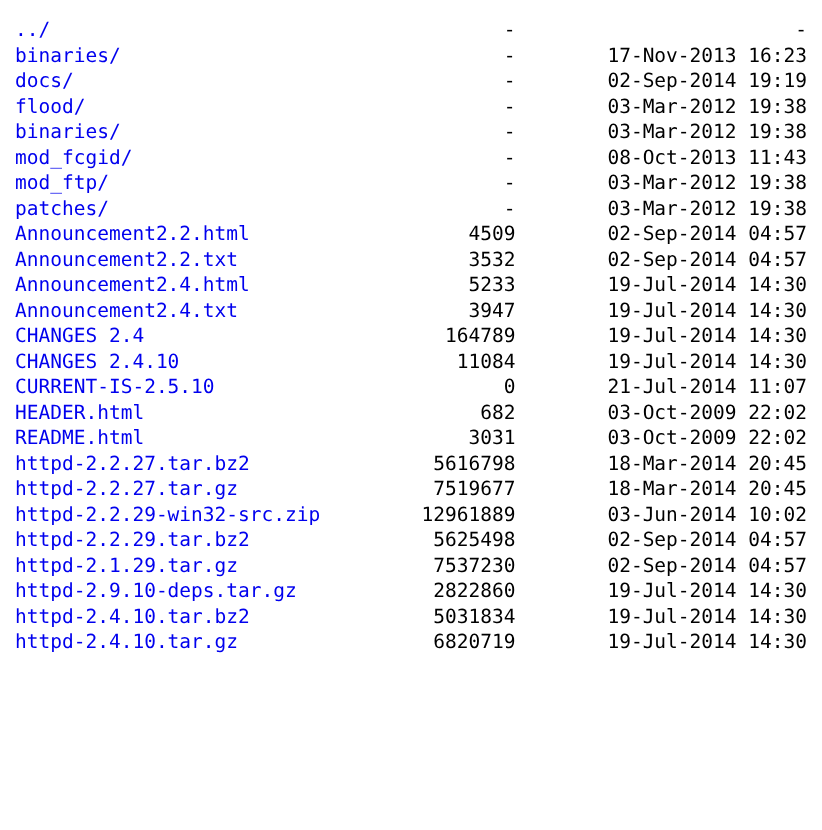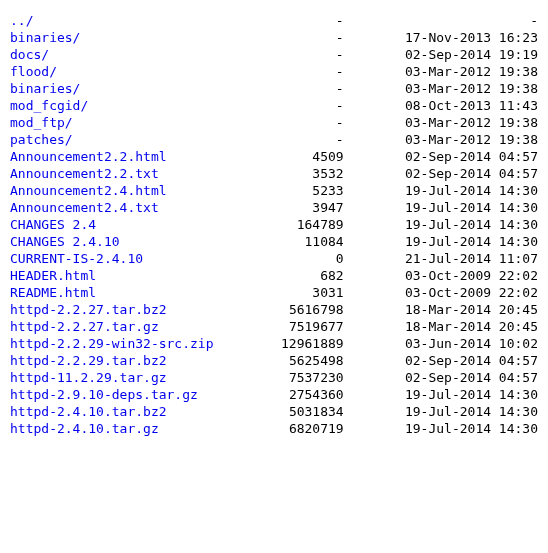--- a/index.html
+++ b/index.html
@@ -128,21 +128,21 @@
           <td class="filename-col"><a href="#">CHANGES 2.4</a></td>
           <td class="filesize-col">164789</td>
           <td class="date-col">19-Jul-2014 14:30</td>
         </tr>
         <tr>
           <td class="filename-col"><a href="#">CHANGES 2.4.10</a></td>
           <td class="filesize-col">11084</td>
           <td class="date-col">19-Jul-2014 14:30</td>
         </tr>
         <tr>
-          <td class="filename-col"><a href="#">CURRENT-IS-2.4.10</a></td>
+          <td class="filename-col"><a href="#">CURRENT-IS-2.5.10</a></td>
           <td class="filesize-col">0</td>
           <td class="date-col">21-Jul-2014 11:07</td>
         </tr>
         <tr>
           <td class="filename-col"><a href="#">HEADER.html</a></td>
           <td class="filesize-col">682</td>
           <td class="date-col">03-Oct-2009 22:02</td>
         </tr>
         <tr>
           <td class="filename-col"><a href="#">README.html</a></td>
@@ -163,27 +163,27 @@
           <td class="filename-col"><a href="#">httpd-2.2.29-win32-src.zip</a></td>
           <td class="filesize-col">12961889</td>
           <td class="date-col">03-Jun-2014 10:02</td>
         </tr>
         <tr>
           <td class="filename-col"><a href="#">httpd-2.2.29.tar.bz2</a></td>
           <td class="filesize-col">5625498</td>
           <td class="date-col">02-Sep-2014 04:57</td>
         </tr>
         <tr>
-          <td class="filename-col"><a href="#">httpd-11.2.29.tar.gz</a></td>
+          <td class="filename-col"><a href="#">httpd-2.1.29.tar.gz</a></td>
           <td class="filesize-col">7537230</td>
           <td class="date-col">02-Sep-2014 04:57</td>
         </tr>
         <tr>
           <td class="filename-col"><a href="#">httpd-2.9.10-deps.tar.gz</a></td>
-          <td class="filesize-col">2754360</td>
+          <td class="filesize-col">2822860</td>
           <td class="date-col">19-Jul-2014 14:30</td>
         </tr>
         <tr>
           <td class="filename-col"><a href="#">httpd-2.4.10.tar.bz2</a></td>
           <td class="filesize-col">5031834</td>
           <td class="date-col">19-Jul-2014 14:30</td>
         </tr>
         <tr>
           <td class="filename-col"><a href="#">httpd-2.4.10.tar.gz</a></td>
           <td class="filesize-col">6820719</td>

